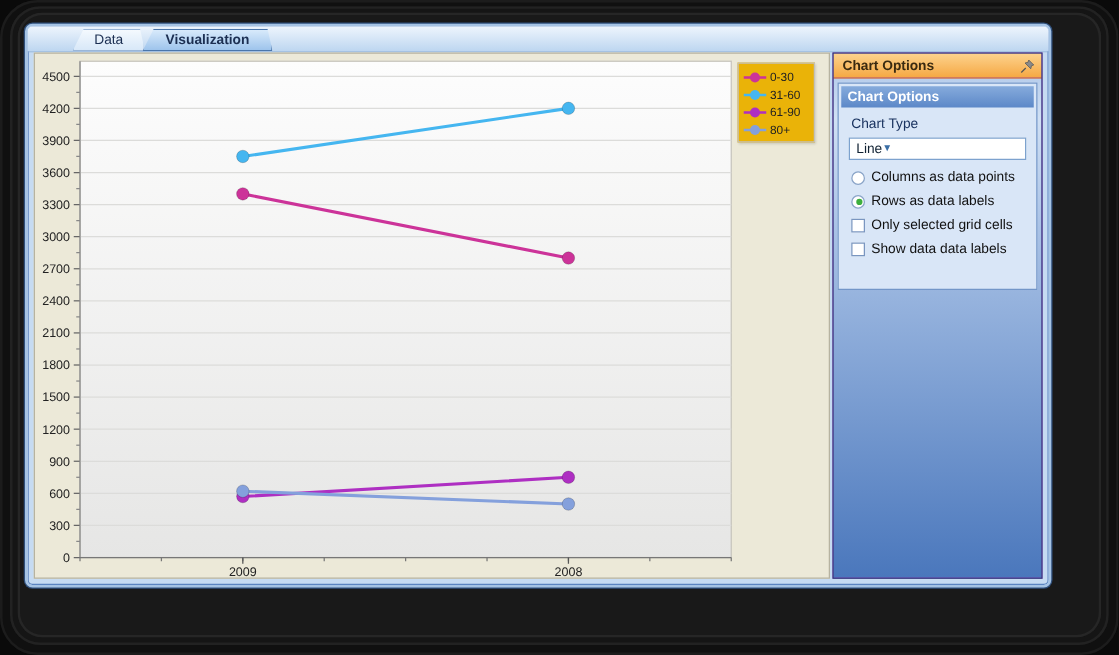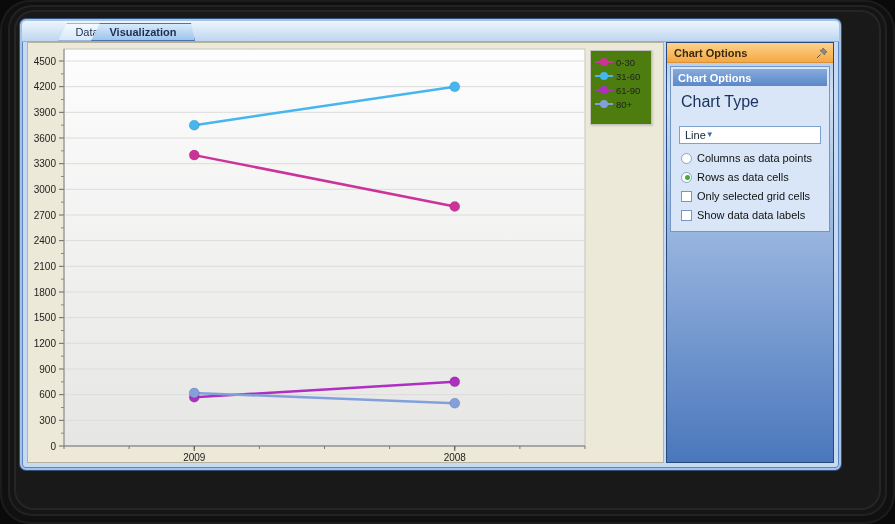--- a/index.html
+++ b/index.html
@@ -13,44 +13,44 @@
   .window{position:absolute;left:20px;top:19px;width:821px;height:451px;border-radius:6px;
     background:#c6dbf2;border:2px solid #a5c3e4;box-shadow:0 0 0 1px #30507c, inset 0 0 0 1px #5b84c0;}
 
   
   .tabstrip{position:relative;height:21px;border-radius:4px 4px 0 0;
     background:linear-gradient(#eef5fd,#bdd6f0);border-bottom:1px solid #8fb0d6;}
   .tab{position:absolute;bottom:0;height:18px;font-size:11px;color:#1c2f52;
     display:flex;align-items:center;justify-content:center;cursor:default;
     clip-path:polygon(9px 0,calc(100% - 4px) 0,100% 100%,0 100%);}
   .tab-data{left:36px;width:58px;background:linear-gradient(#f4f9fe,#d8e8f8);border:1px solid #9ab6d8;}
-  .tab-viz{left:69px;width:104px;background:linear-gradient(#d8eafb,#9ec4ec);border:1px solid #4a76ac;font-weight:bold;}
+  .tab-viz{left:92px;width:104px;background:linear-gradient(#d8eafb,#9ec4ec);border:1px solid #4a76ac;font-weight:bold;}
 
   
   .content{position:absolute;left:5px;right:5px;top:21px;bottom:5px;display:flex;}
   .chart-panel{position:relative;width:637px;height:100%;background:#ece9d8;border:1px solid #b7b3a0;}
   .chart-svg{position:absolute;left:0;top:0;}
-  .legend{position:absolute;left:562px;top:7px;width:62px;background:#4d7c0f;
-    border:1px solid #c3c1ba;box-shadow:1px 1px 2px rgba(0,0,0,.15);padding:4px 3px 13px 4px;}
+  .legend{position:absolute;left:562px;top:7px;width:62px;background:#eab308;
+    border:1px solid #c3c1ba;box-shadow:1px 1px 2px rgba(0,0,0,.15);padding:4px 3px 2px 4px;}
   .lg-item{display:flex;align-items:center;height:14px;}
   .lg-marker{position:relative;width:18px;height:9px;margin-right:3px;flex:none;}
   .lg-marker .ln{position:absolute;left:0;right:0;top:3.5px;height:2px;background:var(--c);}
   .lg-marker .dt{position:absolute;left:5px;top:0.5px;width:8px;height:8px;border-radius:50%;background:var(--c);}
   .lg-label{font-size:9.5px;color:#222;white-space:nowrap;}
 
   
   .options-panel{margin-left:2px;flex:1;display:flex;flex-direction:column;border:1px solid #27497c;background:#a21caf;}
   .op-header{height:20px;flex:none;display:flex;align-items:center;justify-content:space-between;
     padding:0 5px 0 7px;background:linear-gradient(#fdd28d,#f5a843);border-bottom:1px solid #d8923c;
     font-size:11px;font-weight:bold;color:#3a2a10;}
   .op-body{flex:1;background:linear-gradient(#b9cfec,#d0e0f4 8%,#a9c2e6 30%,#4a77bc 100%);padding:3px;}
   .options-box{background:#d9e6f7;border:1px solid #7396c8;padding:2px;height:166px;}
   .box-header{height:17px;background:linear-gradient(#86abdc,#5c88c8);color:#fff;font-size:11px;
     font-weight:bold;display:flex;align-items:center;padding:0 5px;}
-  .field-label{font-size:16px;color:#1a3360;margin:7px 0 15px 8px;}
+  .field-label{font-size:11px;color:#1a3360;margin:7px 0 5px 8px;}
   .dropdown{margin:0 6px 8px 6px;height:18px;background:#fff;border:1px solid #7da2ce;
     display:flex;align-items:center;padding:0 4px 0 5px;font-size:11px;color:#123;}
   .dd-arrow{font-size:8px;color:#3a6ea5;line-height:1;}
   .opt-row{display:flex;align-items:center;margin:0 0 7px 8px;font-size:11px;color:#111;text-align:right;}
   .radio{width:11px;height:11px;border-radius:50%;border:1px solid #8aa4c8;background:#fff;margin-right:5px;flex:none;position:relative;}
   .opt-row.selected .radio::after{content:"";position:absolute;left:2.5px;top:2.5px;width:5px;height:5px;border-radius:50%;background:#3daf3d;}
   .checkbox{width:11px;height:11px;border:1px solid #7a96c0;background:#fff;margin-right:5px;flex:none;}
   .pin-icon{width:12px;height:12px;}
 </style>
 </head>
@@ -216,21 +216,21 @@
             <div class="dropdown">
               <span>Line</span>
               <span class="dd-arrow">▼</span>
             </div>
             <div class="opt-row">
               <span class="radio"></span>
               <span>Columns as data points</span>
             </div>
             <div class="opt-row selected">
               <span class="radio"></span>
-              <span>Rows as data cells</span>
+              <span>Rows as data labels</span>
             </div>
             <div class="opt-row">
               <span class="checkbox"></span>
               <span>Only selected grid cells</span>
             </div>
             <div class="opt-row">
               <span class="checkbox"></span>
               <span>Show data data labels</span>
             </div>
           </div>

